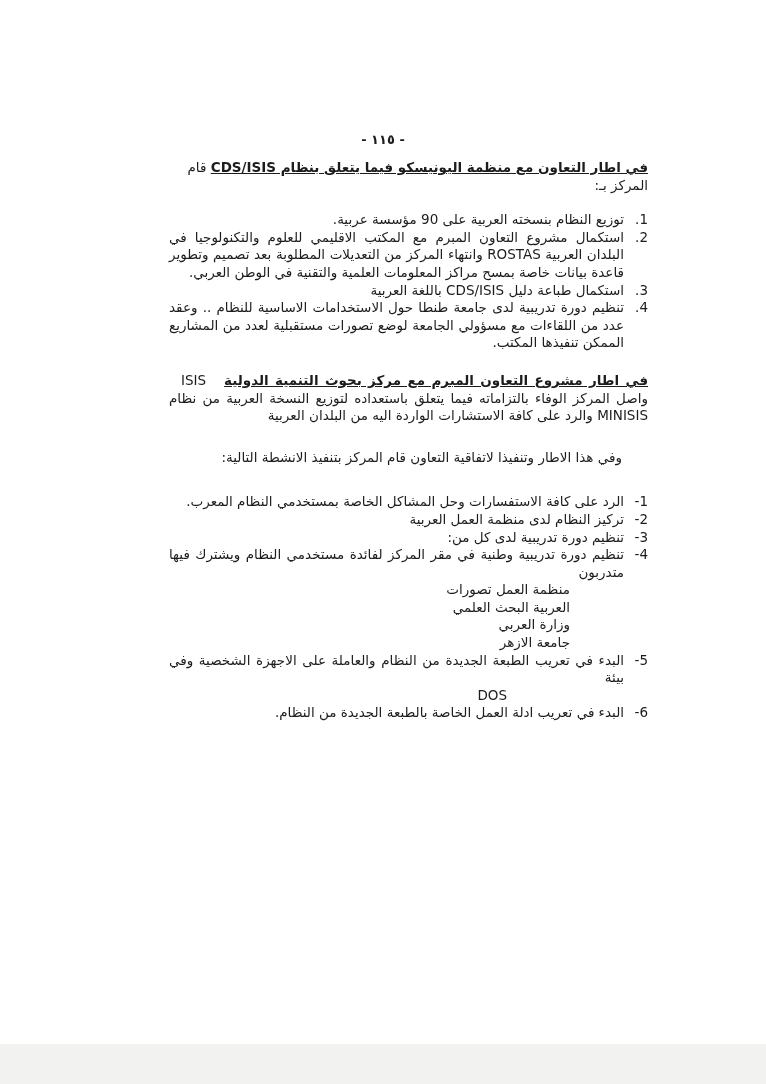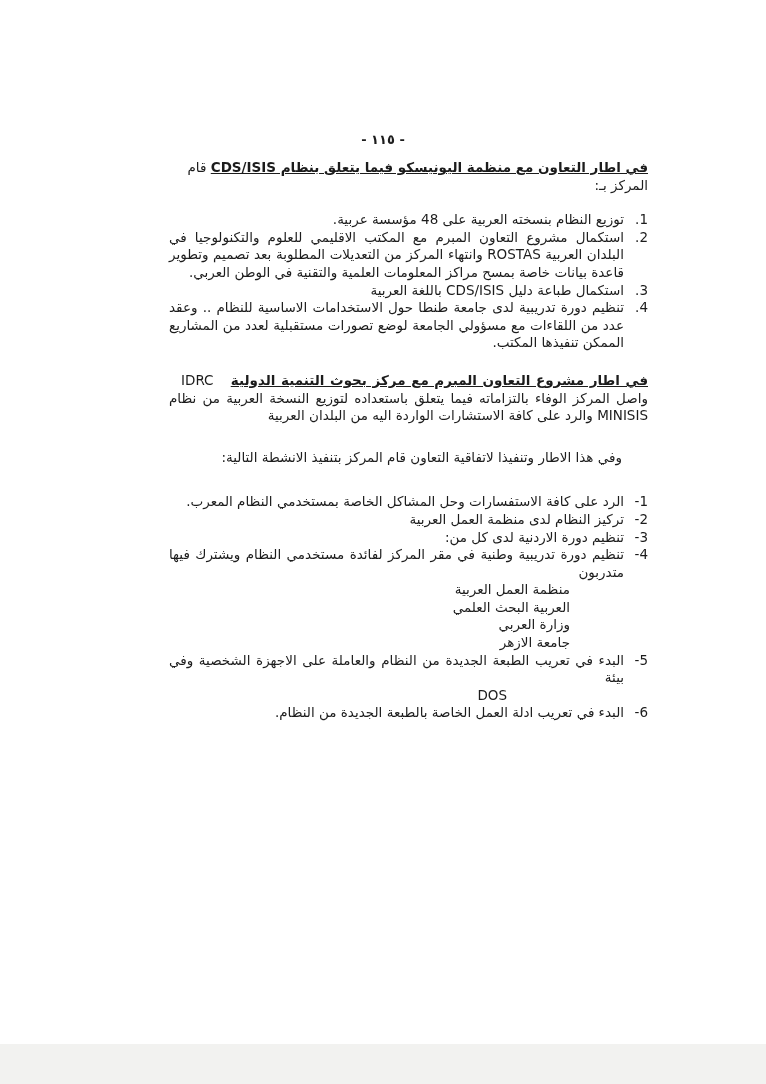--- a/index.html
+++ b/index.html
@@ -60,66 +60,66 @@
   <div class="content">
 
     <p class="heading">
       <span class="hu">في اطار التعاون مع منظمة اليونيسكو فيما يتعلق بنظام CDS/ISIS</span>
       <span>قام المركز بـ:</span>
     </p>
 
     <div class="list1">
       <div class="li">
         <span class="marker">1.</span>
-        <span class="litext">توزيع النظام بنسخته العربية على 48 مؤسسة عربية.</span>
+        <span class="litext">توزيع النظام بنسخته العربية على 90 مؤسسة عربية.</span>
       </div>
       <div class="li">
         <span class="marker">2.</span>
         <span class="litext">استكمال مشروع التعاون المبرم مع المكتب الاقليمي للعلوم والتكنولوجيا في البلدان العربية ROSTAS وانتهاء المركز من التعديلات المطلوبة بعد تصميم وتطوير قاعدة بيانات خاصة بمسح مراكز المعلومات العلمية والتقنية في الوطن العربي.</span>
       </div>
       <div class="li">
         <span class="marker">3.</span>
         <span class="litext">استكمال طباعة دليل CDS/ISIS باللغة العربية</span>
       </div>
       <div class="li">
         <span class="marker">4.</span>
         <span class="litext">تنظيم دورة تدريبية لدى جامعة طنطا حول الاستخدامات الاساسية للنظام .. وعقد عدد من اللقاءات مع مسؤولي الجامعة لوضع تصورات مستقبلية لعدد من المشاريع الممكن تنفيذها المكتب.</span>
       </div>
     </div>
 
     <p class="h2para">
       <span class="hu">في اطار مشروع التعاون المبرم مع مركز بحوث التنمية الدولية</span>
-      <span class="latin-gap">IDRC</span>
+      <span class="latin-gap">ISIS</span>
       <span>واصل المركز الوفاء بالتزاماته فيما يتعلق باستعداده لتوزيع النسخة العربية من نظام MINISIS والرد على كافة الاستشارات الواردة اليه من البلدان العربية</span>
     </p>
 
     <p class="intro">وفي هذا الاطار وتنفيذا لاتفاقية التعاون قام المركز بتنفيذ الانشطة التالية:</p>
 
     <div class="list2">
 
       <div class="li">
         <span class="marker">1-</span>
         <span class="litext">الرد على كافة الاستفسارات وحل المشاكل الخاصة بمستخدمي النظام المعرب.</span>
       </div>
 
       <div class="li">
         <span class="marker">2-</span>
         <span class="litext">تركيز النظام لدى منظمة العمل العربية</span>
       </div>
 
       <div class="li">
         <span class="marker">3-</span>
-        <span class="litext">تنظيم دورة الاردنية لدى كل من:</span>
+        <span class="litext">تنظيم دورة تدريبية لدى كل من:</span>
       </div>
 
       <div class="li">
         <span class="marker">4-</span>
         <span class="litext">تنظيم دورة تدريبية وطنية في مقر المركز لفائدة مستخدمي النظام ويشترك فيها متدربون</span>
       </div>
-      <div class="sub4">منظمة العمل العربية</div>
+      <div class="sub4">منظمة العمل تصورات</div>
       <div class="sub4">العربية البحث العلمي</div>
       <div class="sub4">وزارة العربي</div>
       <div class="sub4">جامعة الازهر</div>
 
       <div class="li">
         <span class="marker">5-</span>
         <span class="litext">البدء في تعريب الطبعة الجديدة من النظام والعاملة على الاجهزة الشخصية وفي بيئة</span>
       </div>
       <div class="dosline">DOS</div>
 

